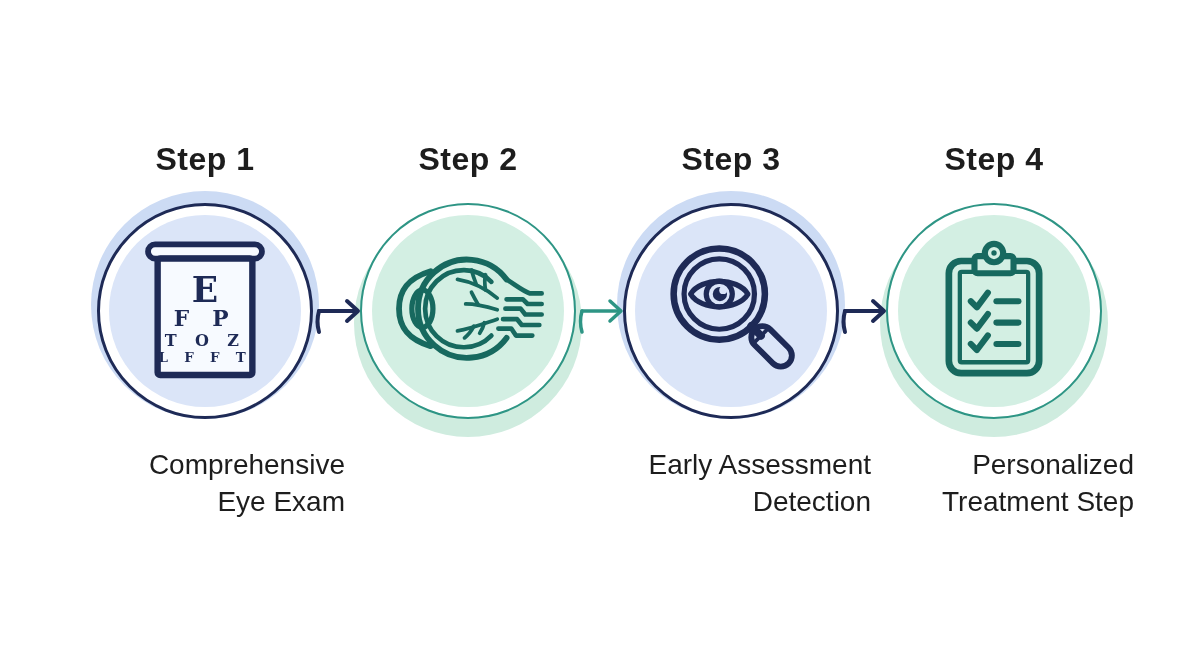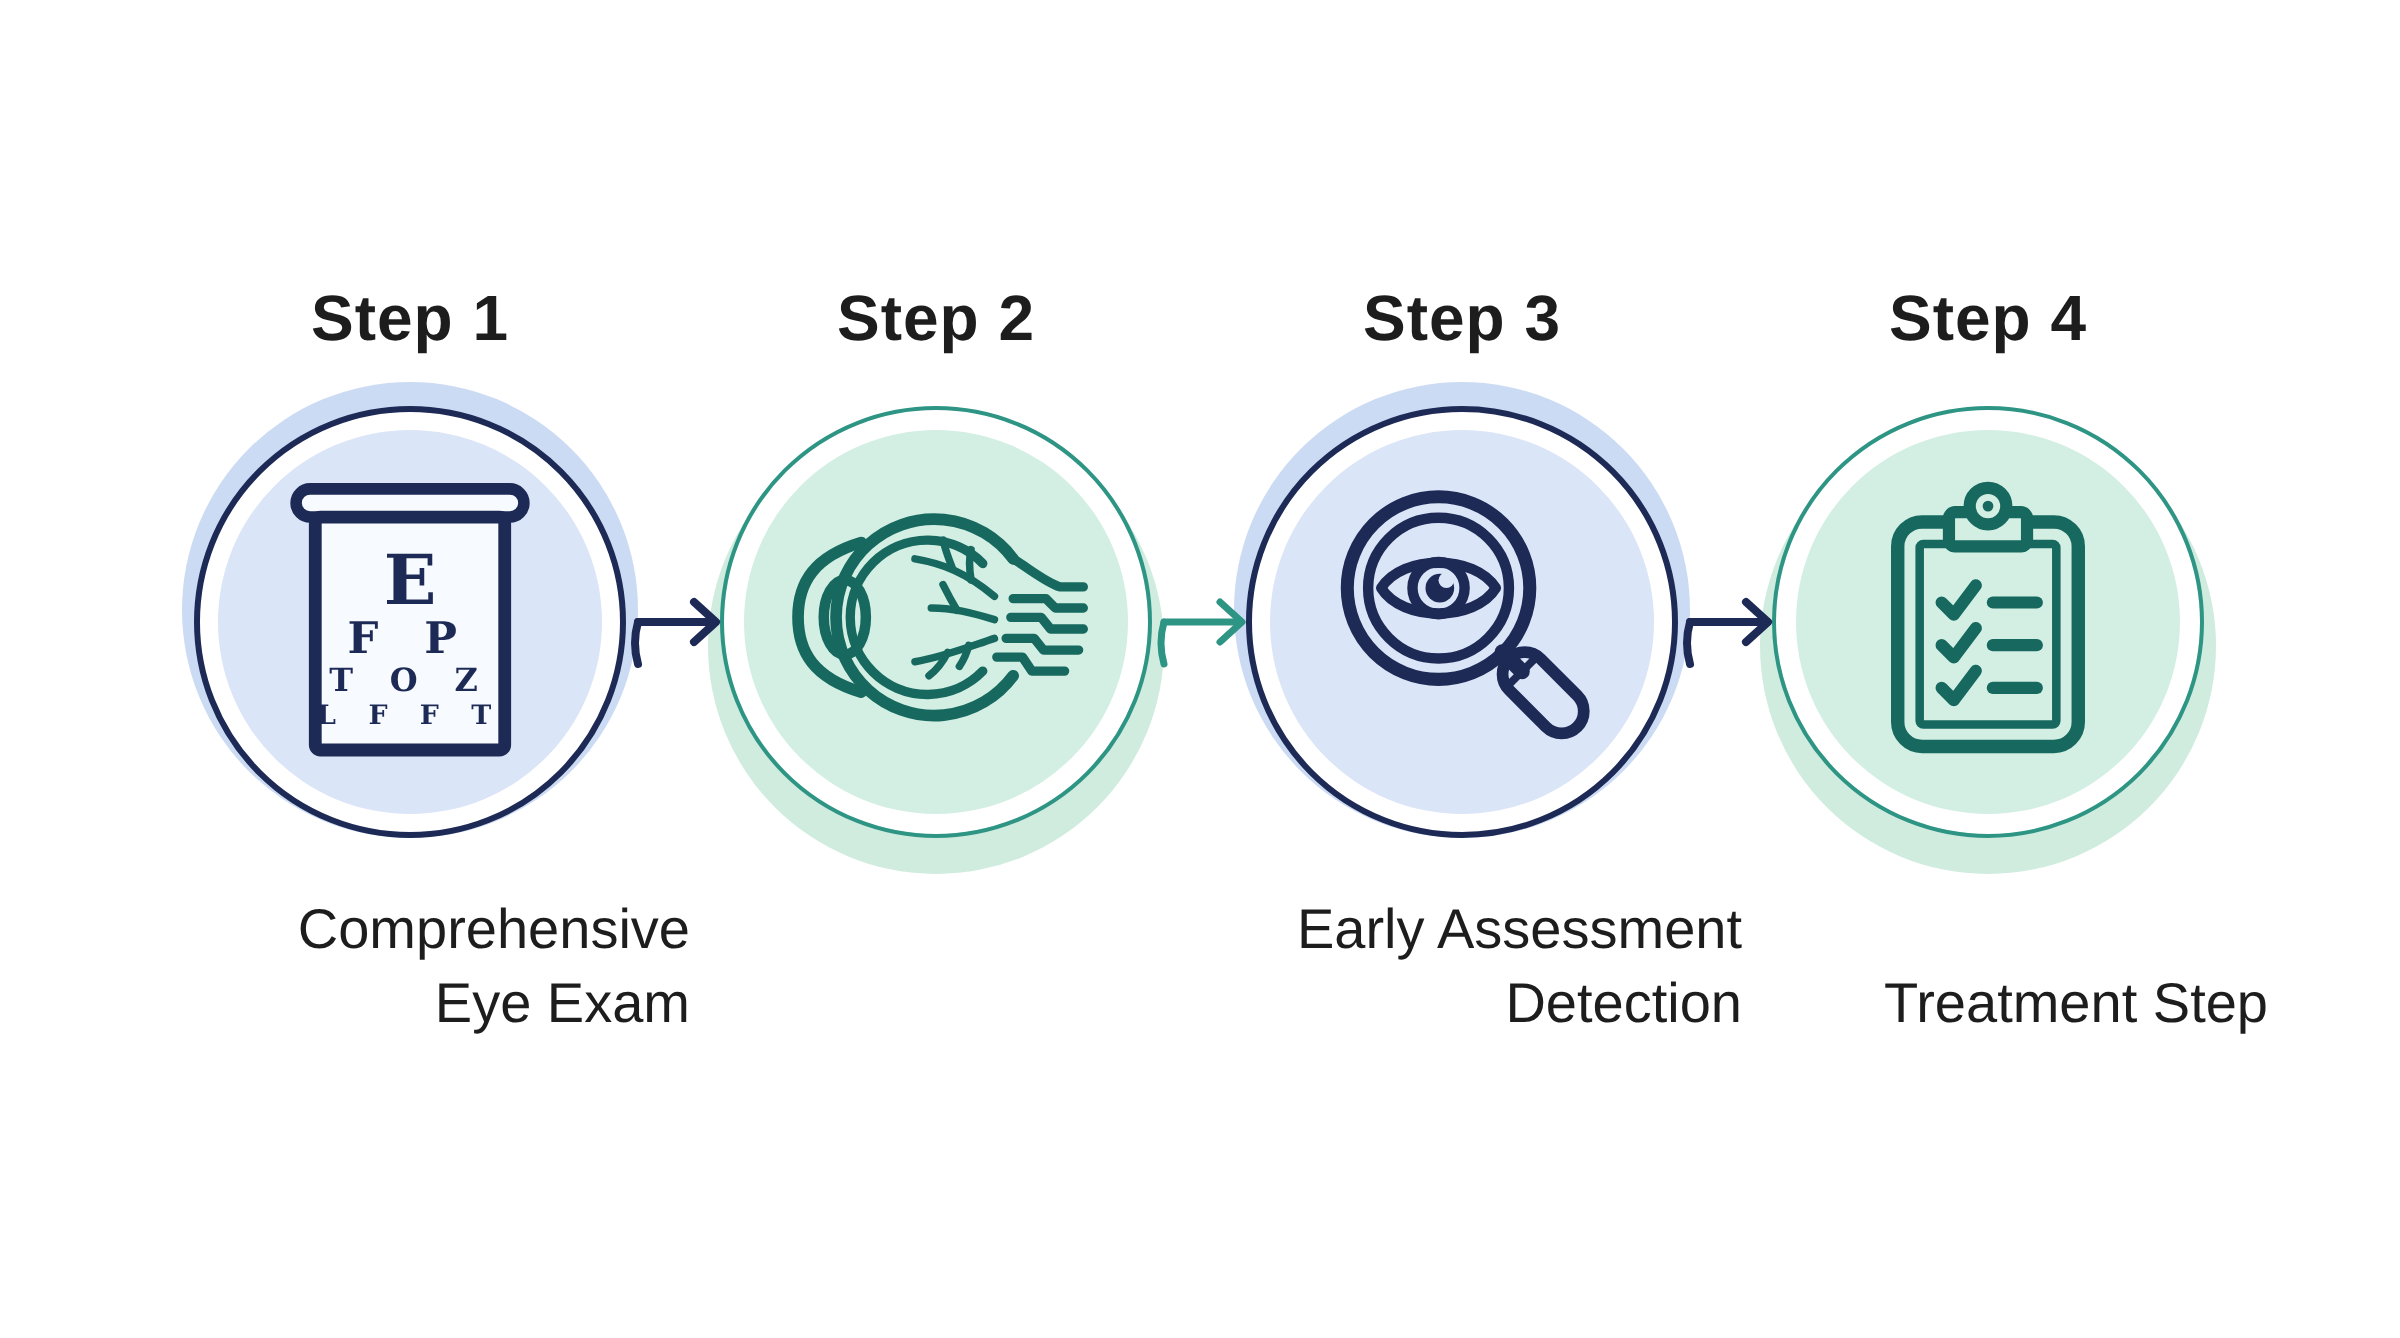--- a/index.html
+++ b/index.html
@@ -168,18 +168,18 @@
           <polyline points="31,50 36,55 45,43" stroke-width="5"></polyline>
           <line x1="52" y1="50" x2="70" y2="50" stroke-width="5"></line>
           <polyline points="31,67.5 36,72.5 45,60.5" stroke-width="5"></polyline>
           <line x1="52" y1="67.5" x2="70" y2="67.5" stroke-width="5"></line>
           <polyline points="31,85 36,90 45,78" stroke-width="5"></polyline>
           <line x1="52" y1="85" x2="70" y2="85" stroke-width="5"></line>
         </svg>
       </div>
     </div>
     <div class="step-label">
-      <br>
+      <span>Personalized</span><br>
       <span>Treatment Step</span>
     </div>
   </div>
 
 </div>
 
 </body></html>

